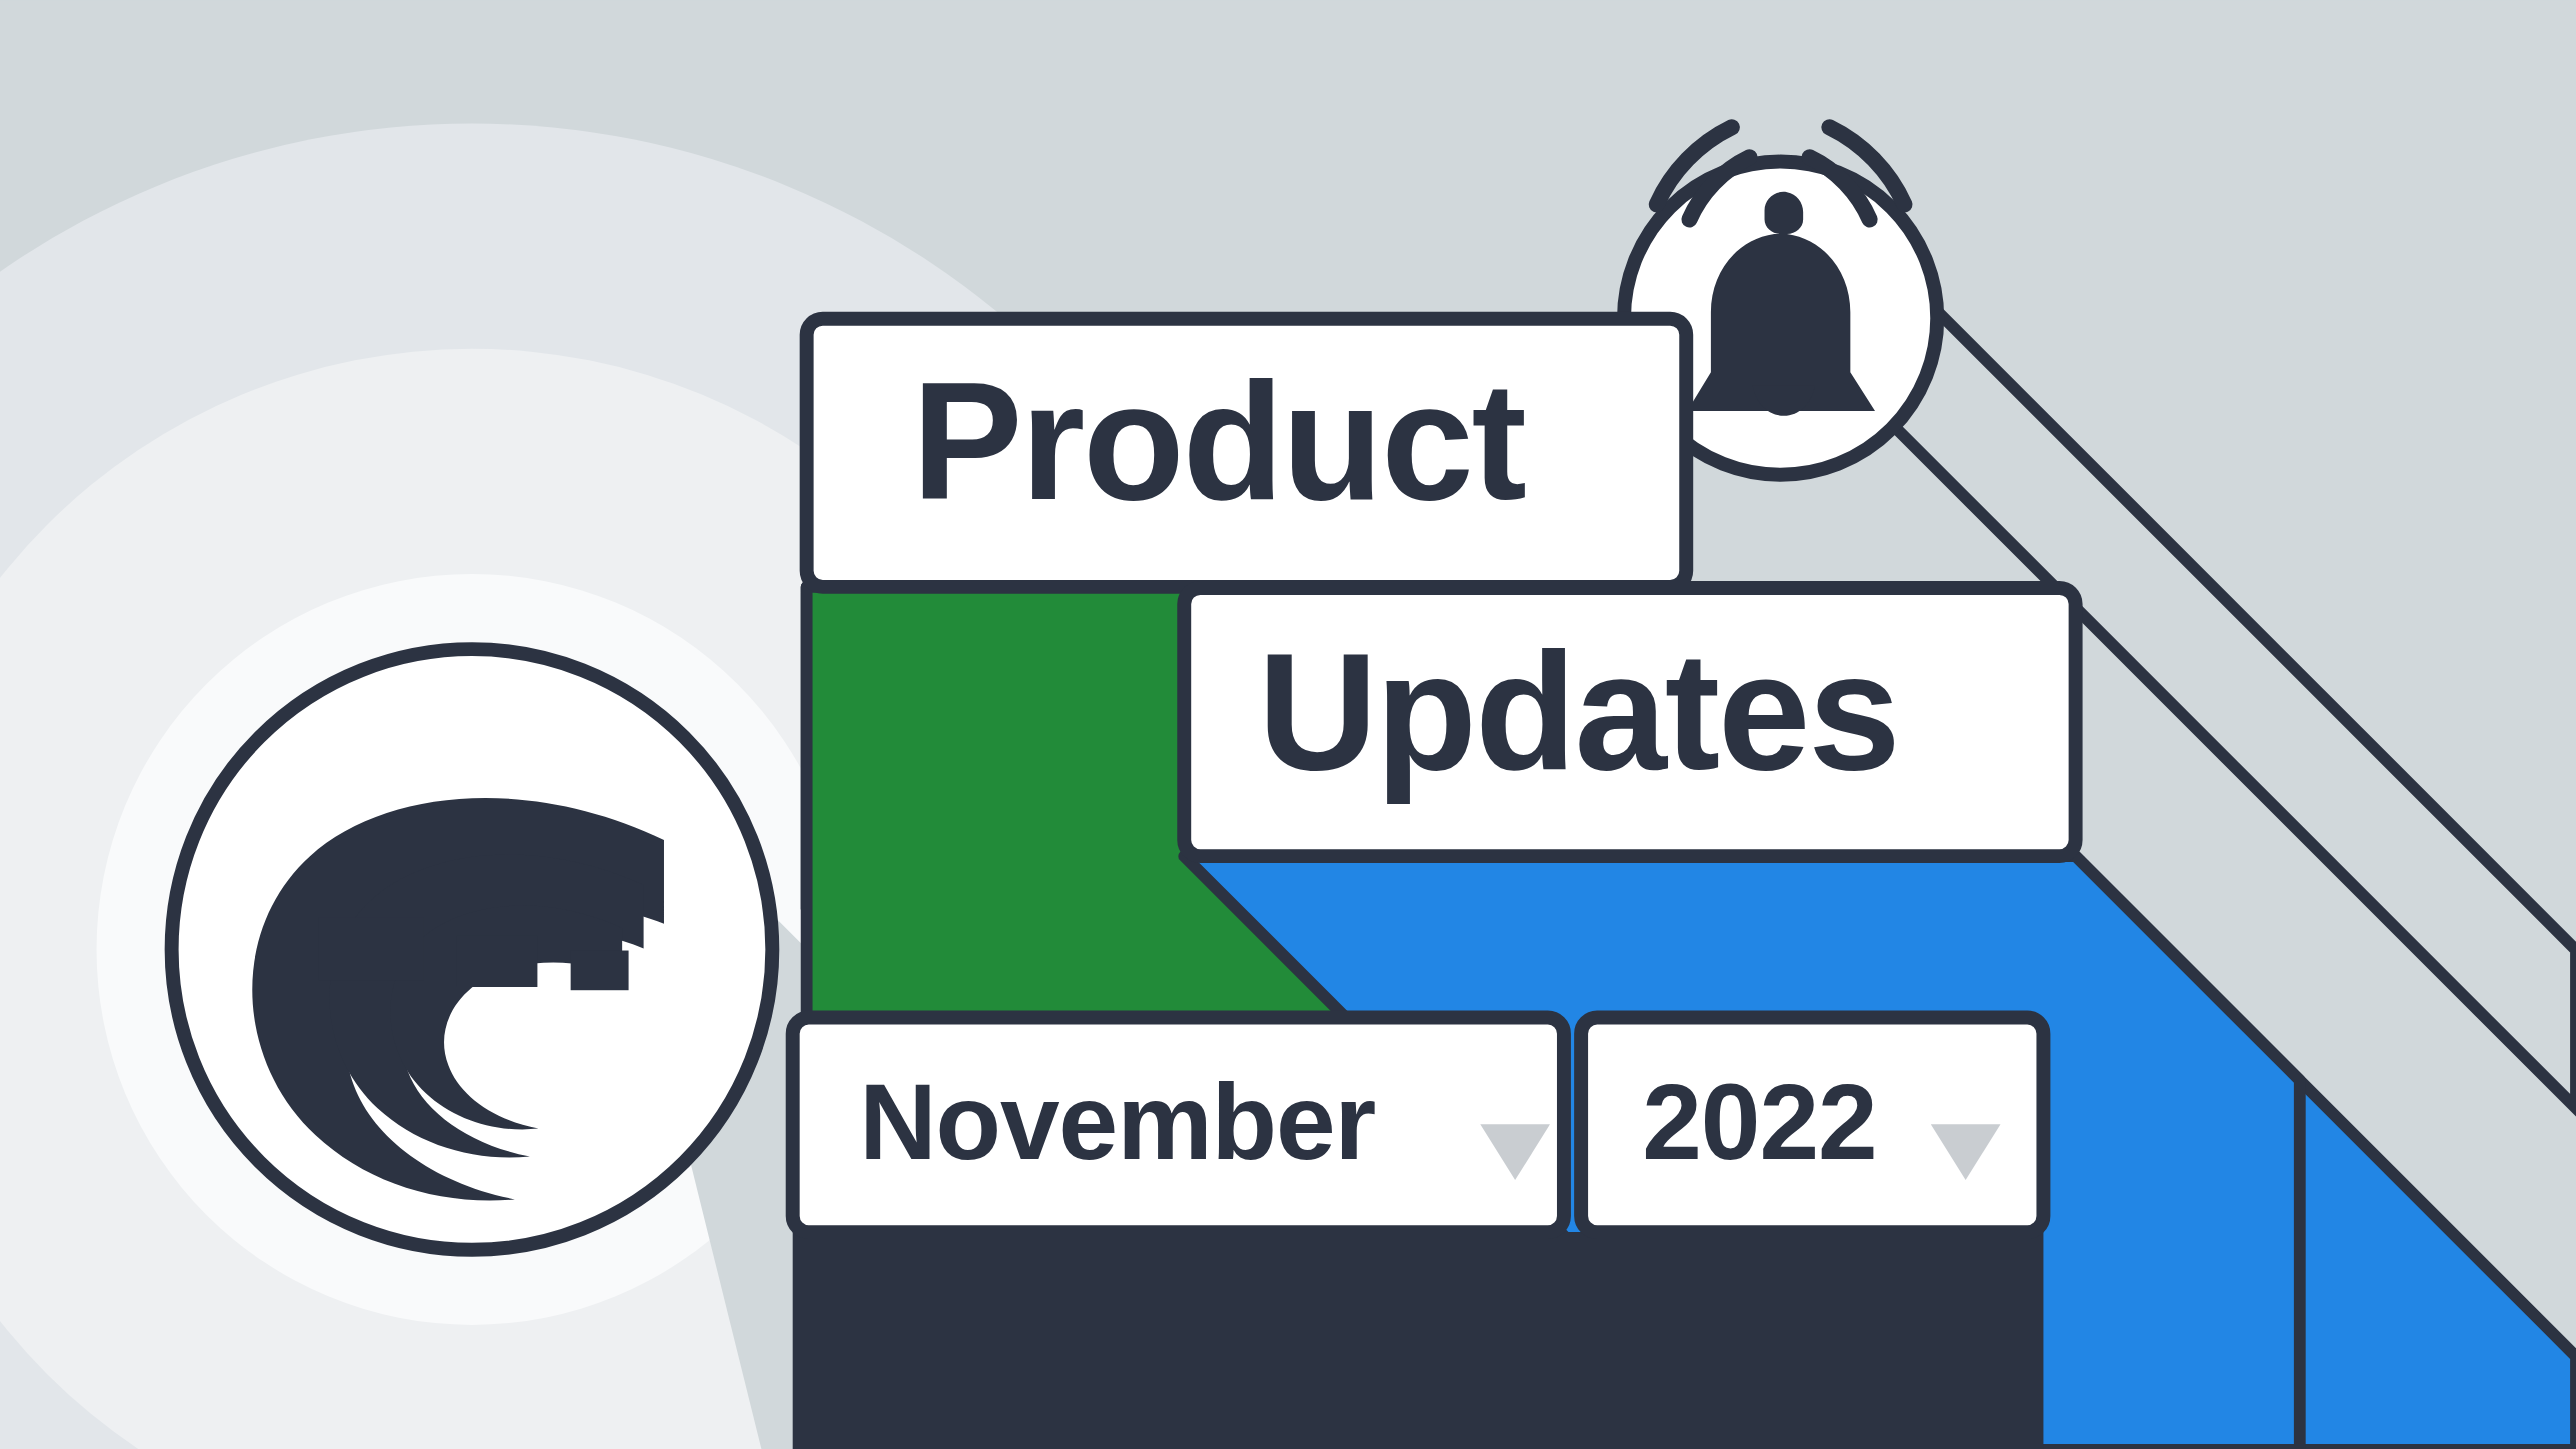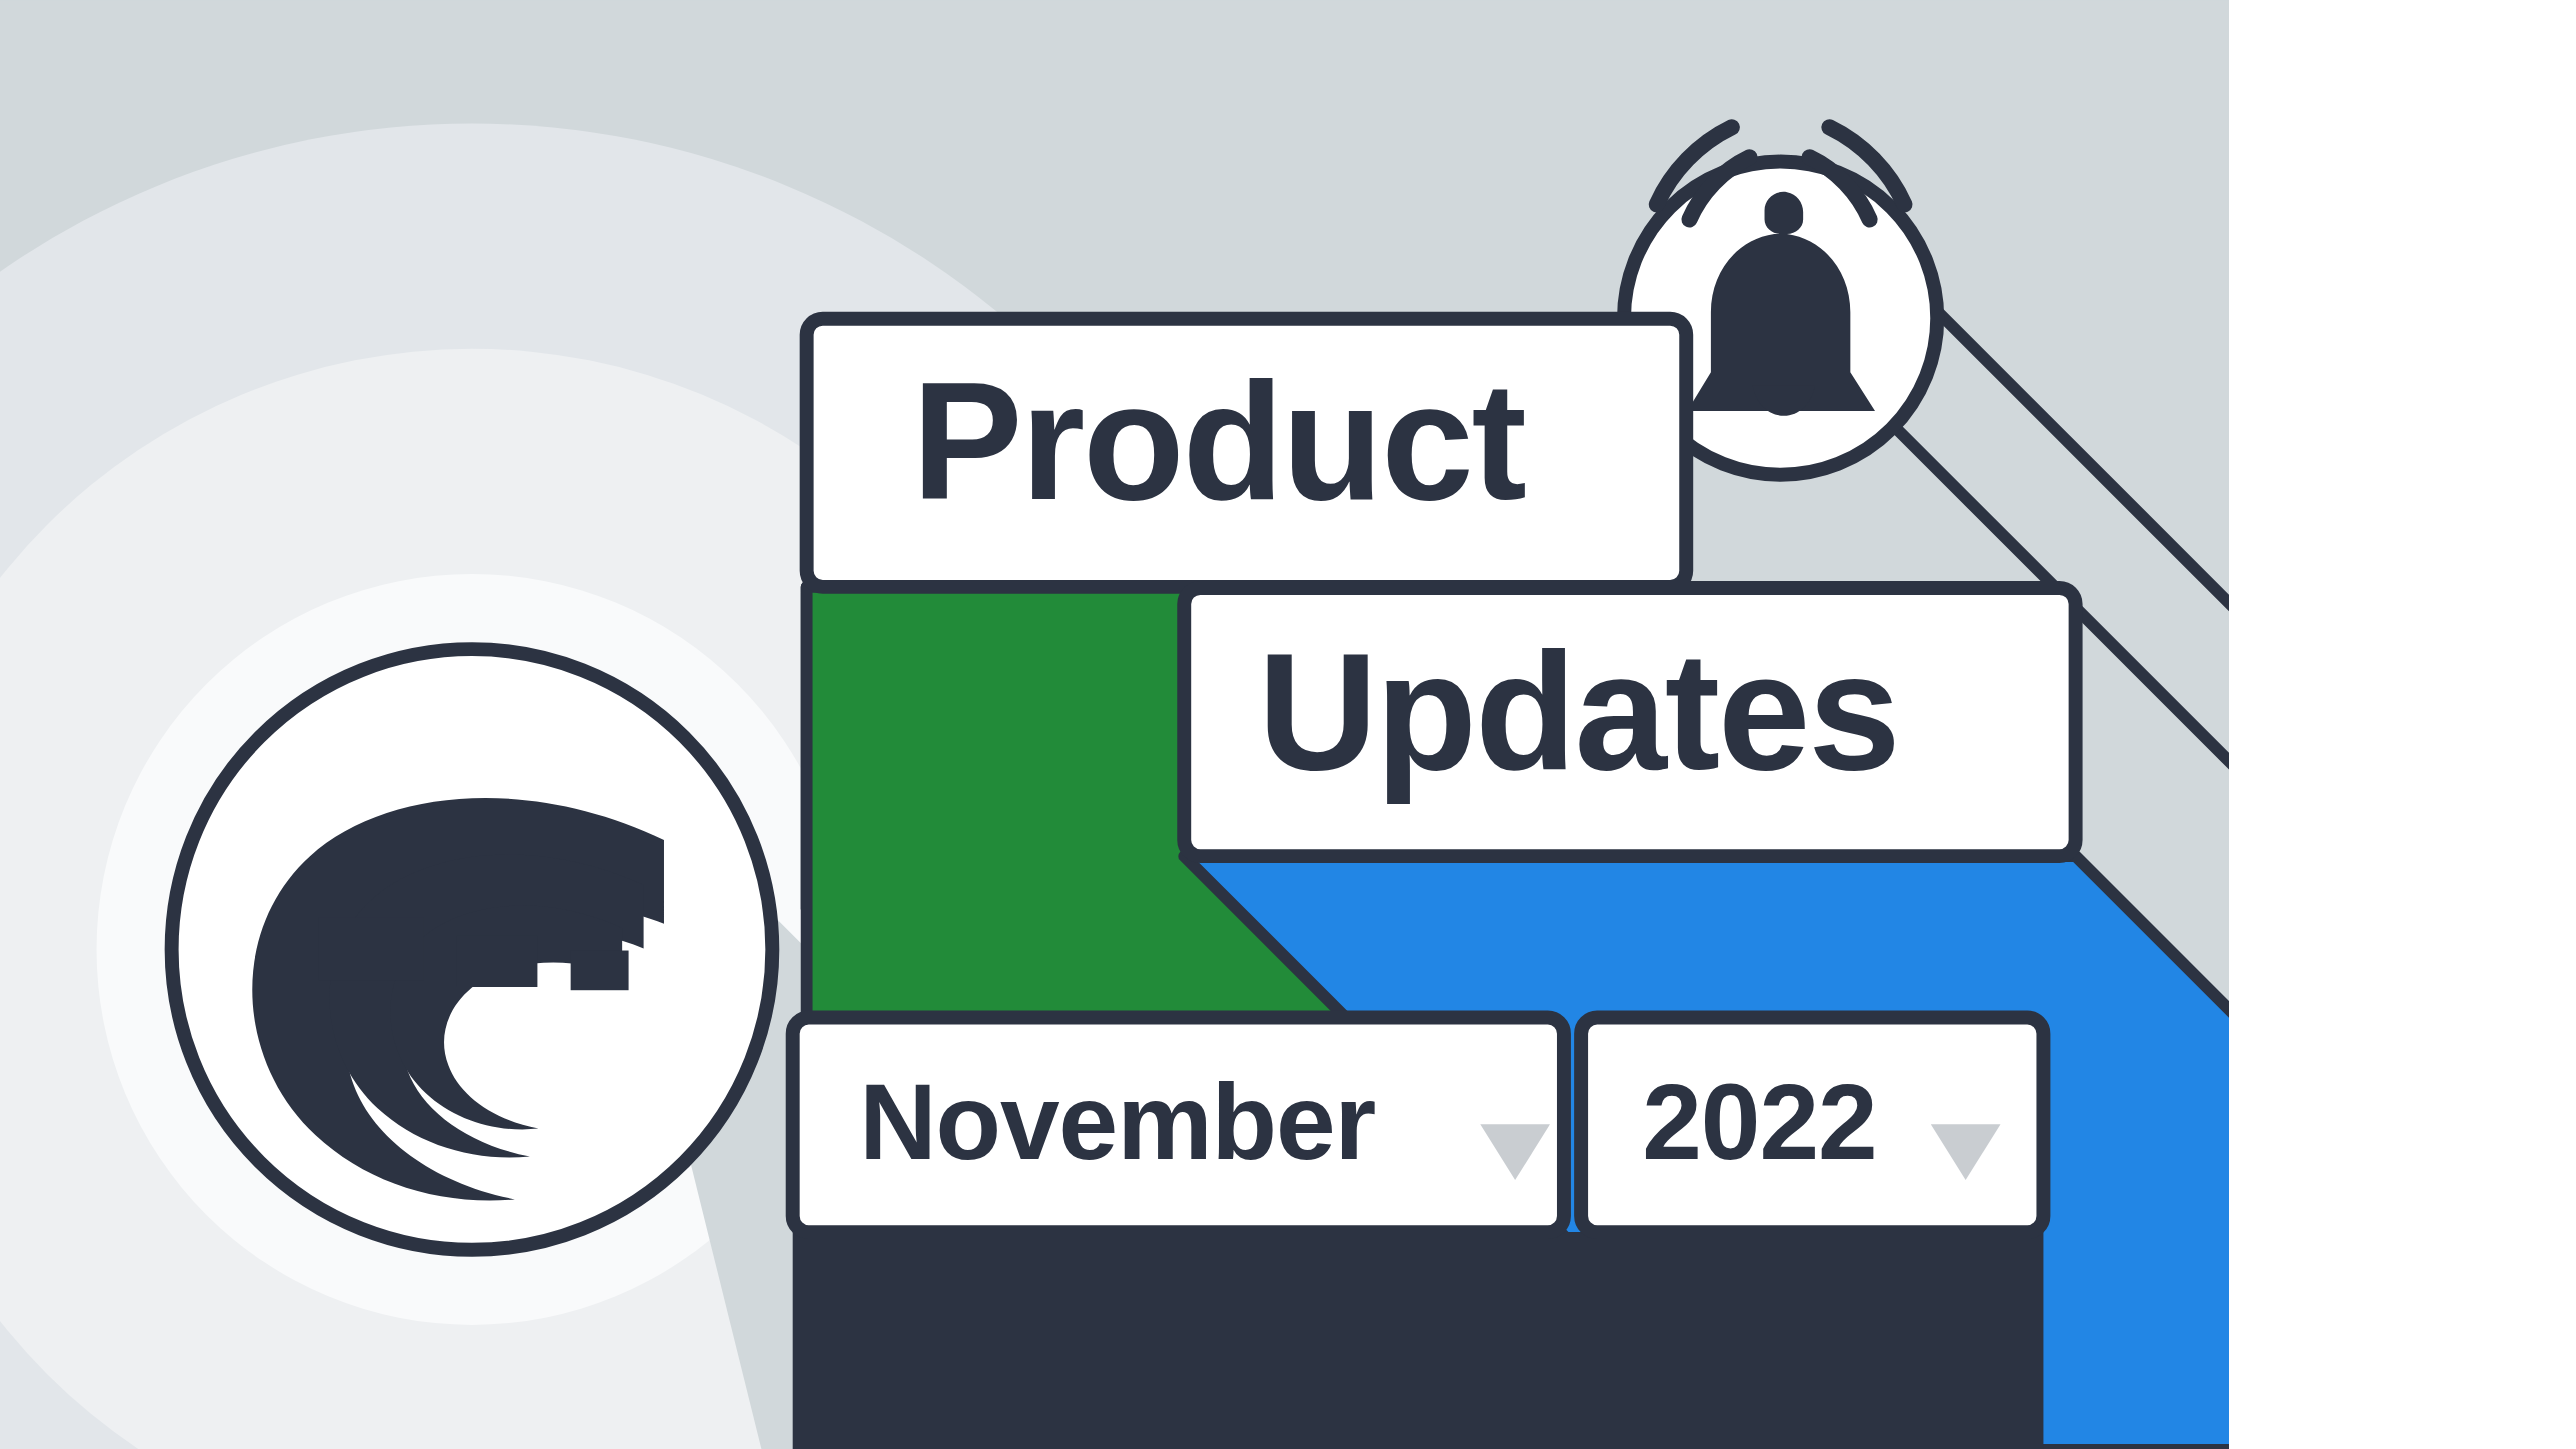--- a/index.html
+++ b/index.html
@@ -1,17 +1,17 @@
 <!DOCTYPE html>
 <html style="font-size:8.6px"><head>
 <meta charset="utf-8">
 <style>
   html,body{margin:0;padding:0;background:#ffffff;}
   body{font-family:"Liberation Sans",sans-serif;}
-  #stage{position:relative;width:2229px;height:1450px;overflow:hidden;background:#d1d8db;}
+  #stage{position:relative;width:2576px;height:1450px;overflow:hidden;background:#d1d8db;}
   #stage svg{position:absolute;left:0;top:0;width:2576px;height:1450px;display:block;}
   .lbl{font-family:"Liberation Sans",sans-serif;font-weight:bold;fill:#2c3342;}
 </style>
 </head>
 <body>
 
 <div id="stage">
 <svg viewBox="0 0 4803 2703" xmlns="http://www.w3.org/2000/svg" shape-rendering="geometricPrecision">
 
   <defs>

